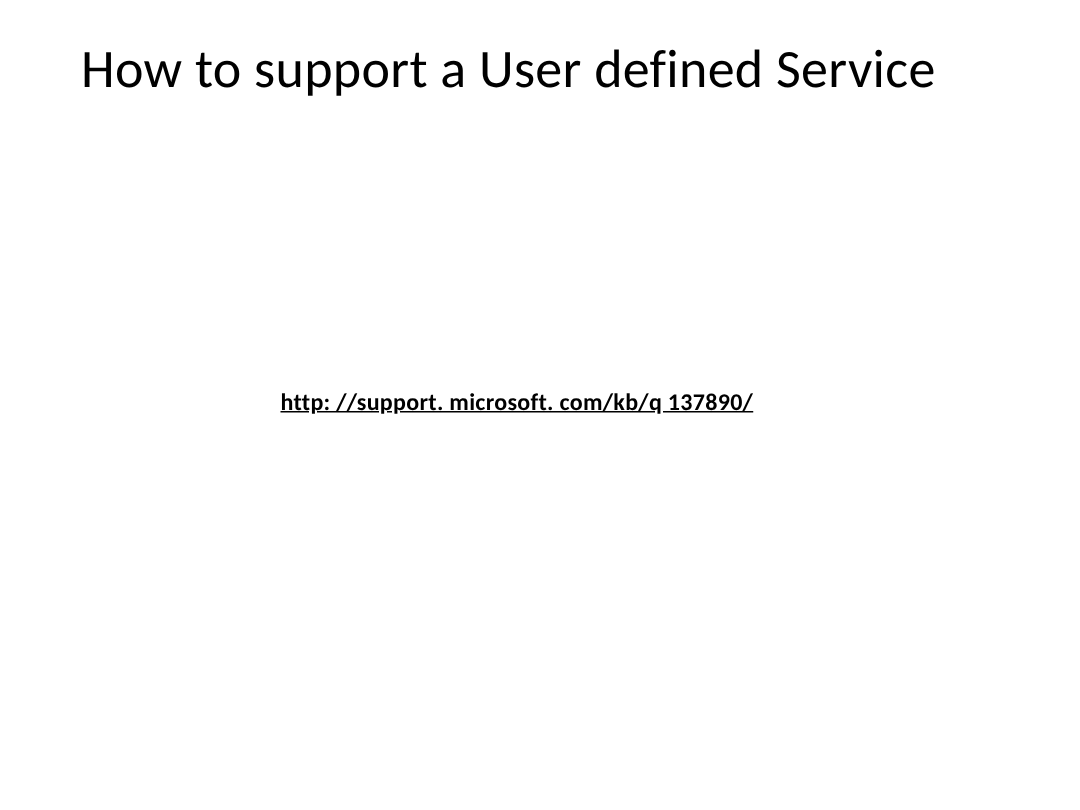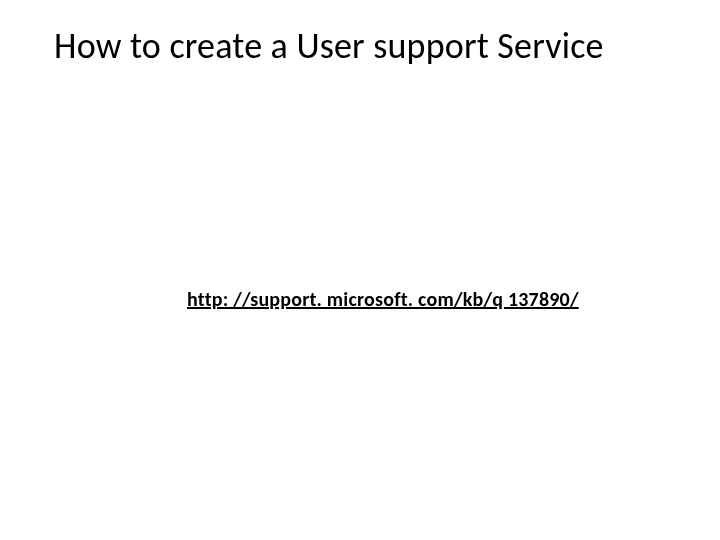--- a/index.html
+++ b/index.html
@@ -17,26 +17,25 @@
       left: 54px;
       font-size: 36px;
       font-weight: 400;
       color: #000;
       letter-spacing: 0.2px;
     }
     .link {
       position: absolute;
       top: 259px;
       left: 187px;
-      font-size: 20px;
+      font-size: 16px;
       font-weight: 700;
       color: #000;
       text-decoration: underline;
       letter-spacing: 0.2px;
-      margin-top: 28px;
     }
   </style>
 </head>
 <body>
 
-<div class="title">How to create a User support Service</div>
+<div class="title">How to support a User defined Service</div>
 
 <a class="link">http: //support. microsoft. com/kb/q 137890/</a>
 
 </body></html>

